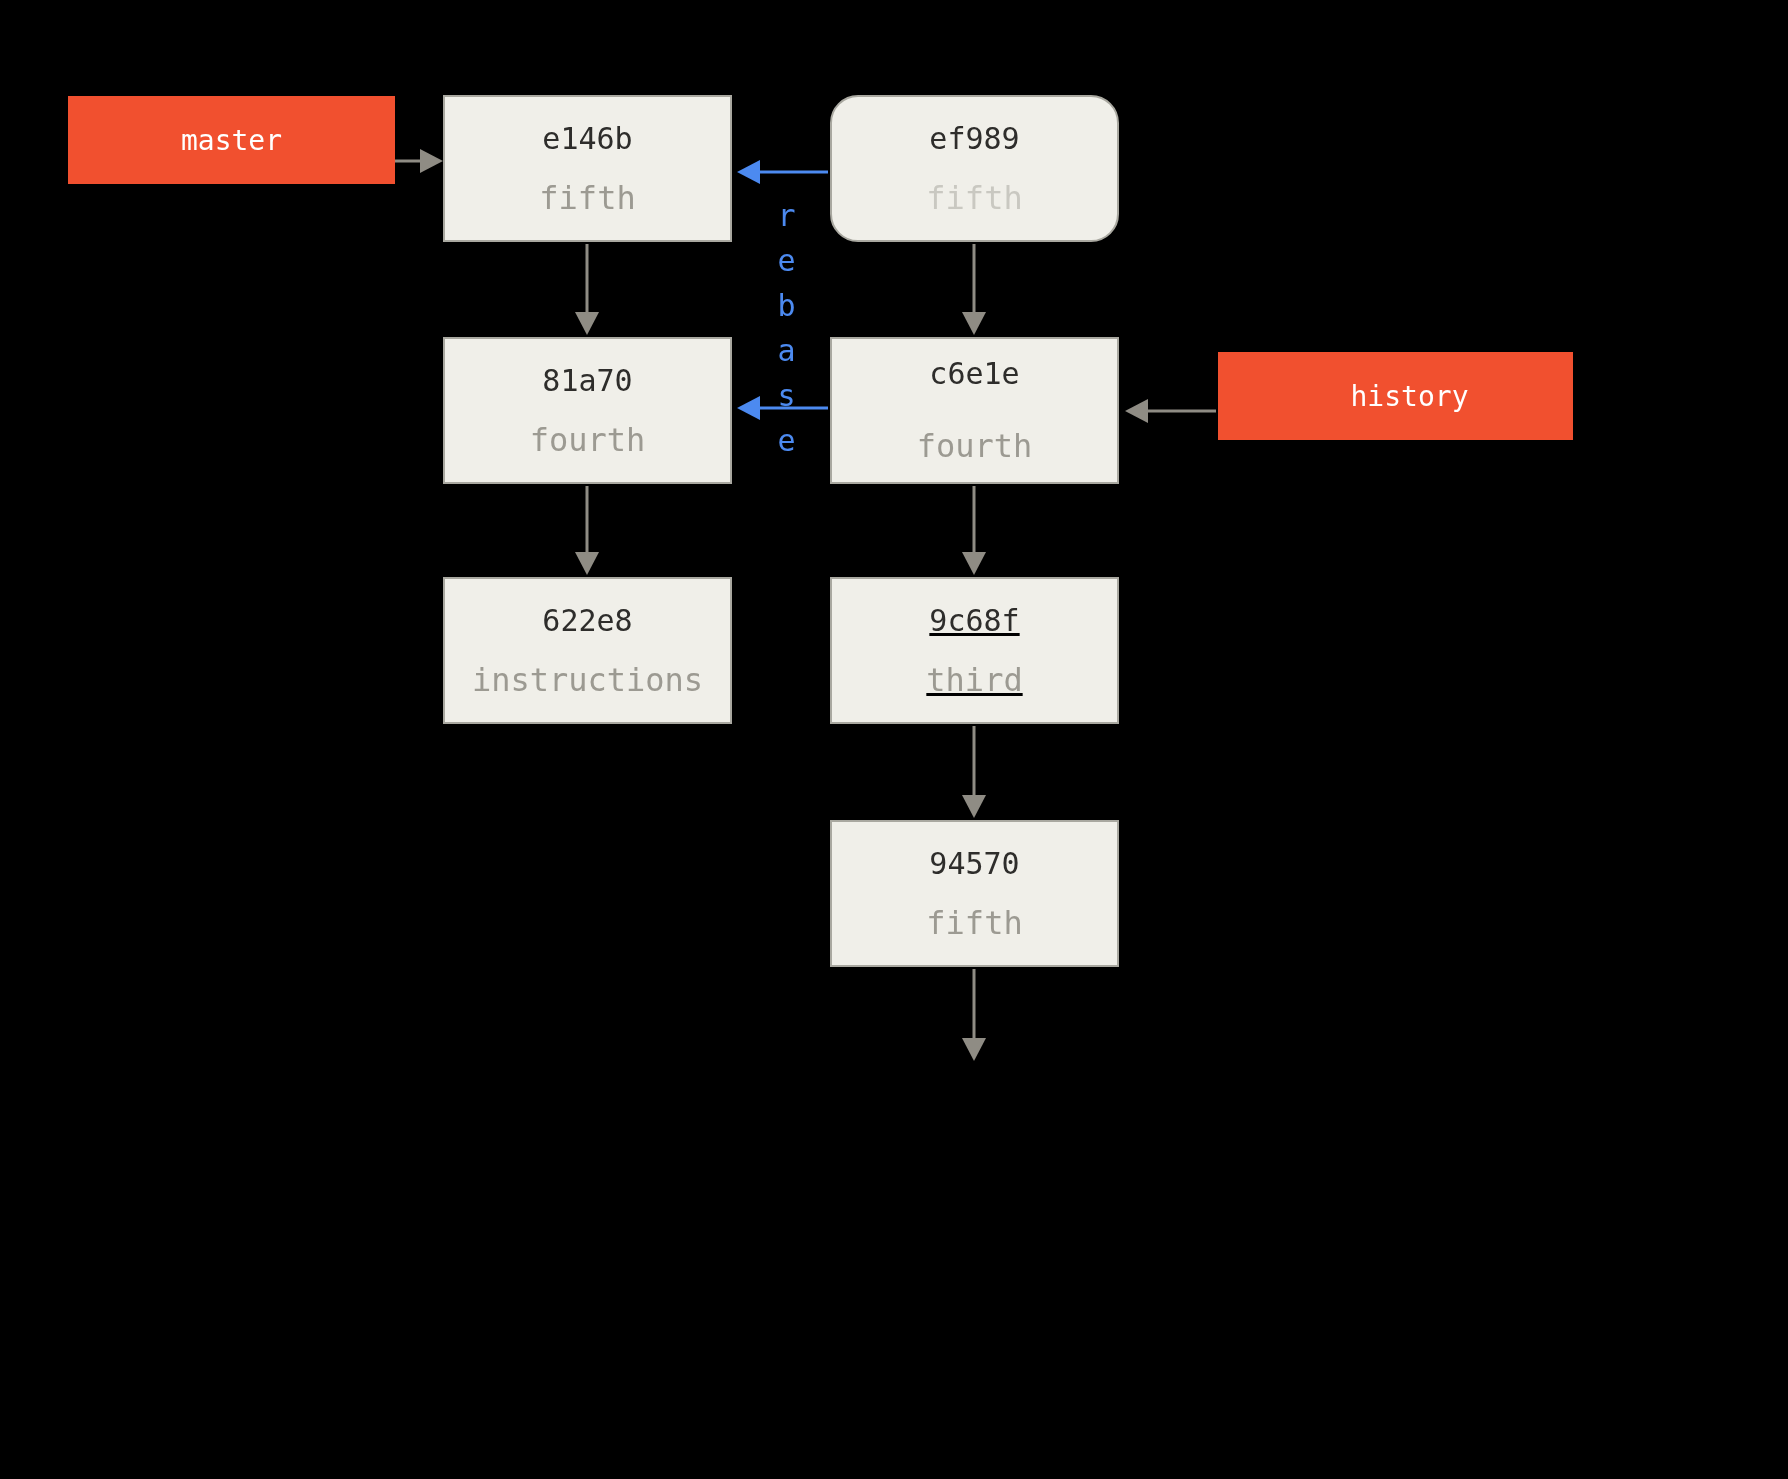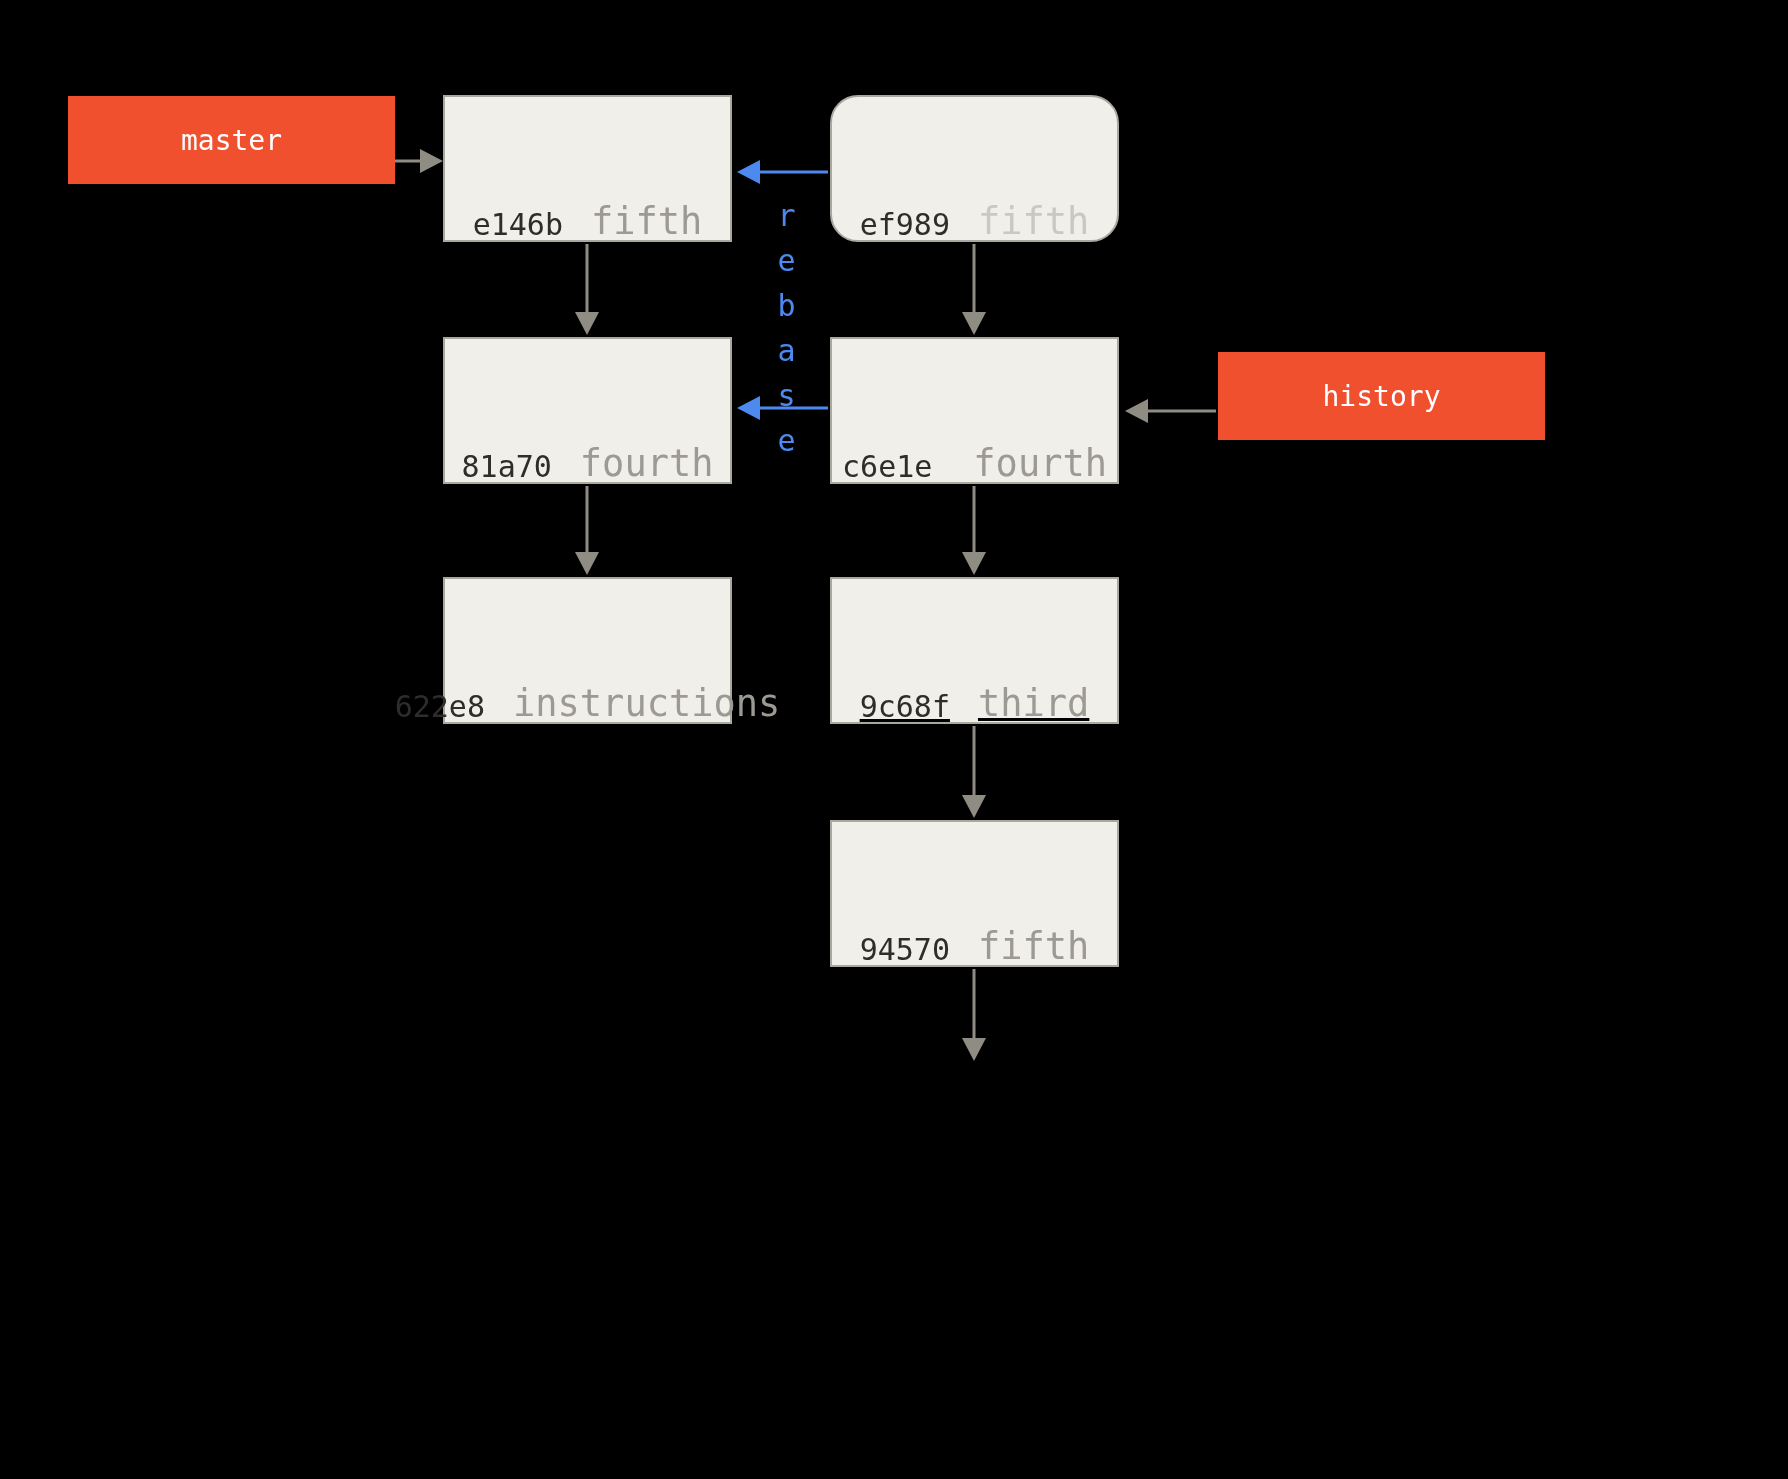--- a/index.html
+++ b/index.html
@@ -22,32 +22,32 @@
     height: 1479px;
   }
   .commit-node {
     position: absolute;
     width: 289px;
     height: 147px;
     background: #f0efe9;
     border: 2px solid #a9a8a0;
     box-sizing: border-box;
     display: flex;
-    flex-direction: row;
-    align-items: flex-end;
+    flex-direction: column;
+    align-items: center;
     justify-content: center;
     gap: 28px;
   }
   .commit-id {
     font-size: 30px;
     color: #2e2d2b;
     line-height: 1;
   }
   .commit-msg {
-    font-size: 37px;
+    font-size: 32px;
     color: #9c9a92;
     line-height: 1;
   }
   .commit-msg.faded {
     color: #c9c8c1;
   }
   .branch-label {
     position: absolute;
     width: 327px;
     height: 88px;
@@ -76,21 +76,21 @@
   #node-e146b { left: 443px; top: 95px; }
   #node-ef989 { left: 830px; top: 95px; border-radius: 28px; }
   #node-81a70 { left: 443px; top: 337px; }
   #node-c6e1e { left: 830px; top: 337px; gap: 41px; }
   #node-622e8 { left: 443px; top: 577px; }
   #node-9c68f { left: 830px; top: 577px; text-decoration: underline; }
   #node-94570 { left: 830px; top: 820px; }
   #node-c1822 { left: 830px; top: 1063px; }
   
   #branch-master { left: 68px; top: 96px; }
-  #branch-history { left: 1218px; top: 352px; }
+  #branch-history { left: 1218px; top: 352px; padding-left: 28px; }
 </style>
 </head>
 <body>
 
 <div id="canvas">
 
   <svg id="arrows" xmlns="http://www.w3.org/2000/svg" viewBox="0 0 1788 1479">
 
     <line x1="347" y1="161" x2="424" y2="161" stroke="#8f8c84" stroke-width="3"></line>
     <polygon points="443,161 420,149 420,173" fill="#8f8c84"></polygon>

